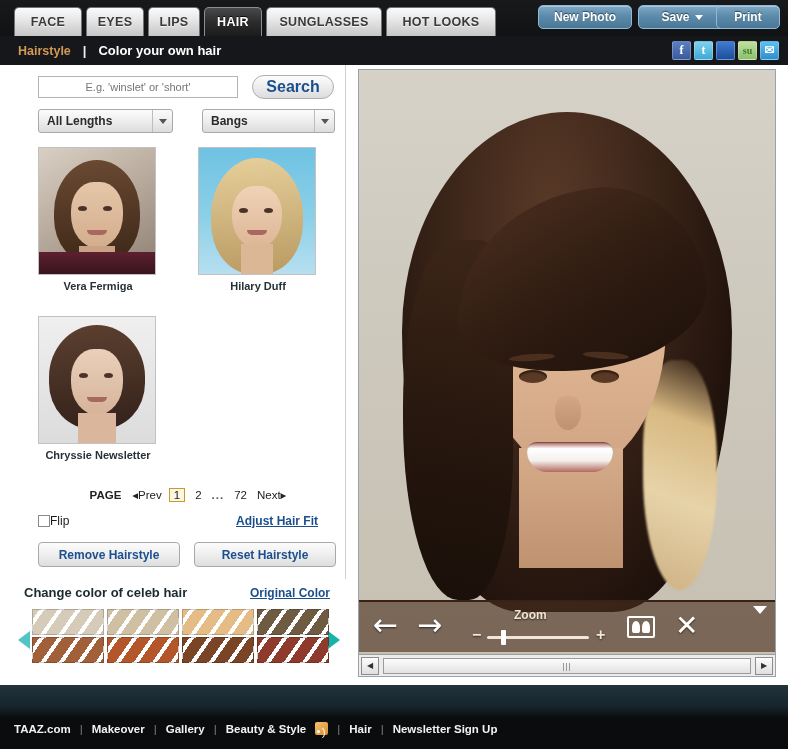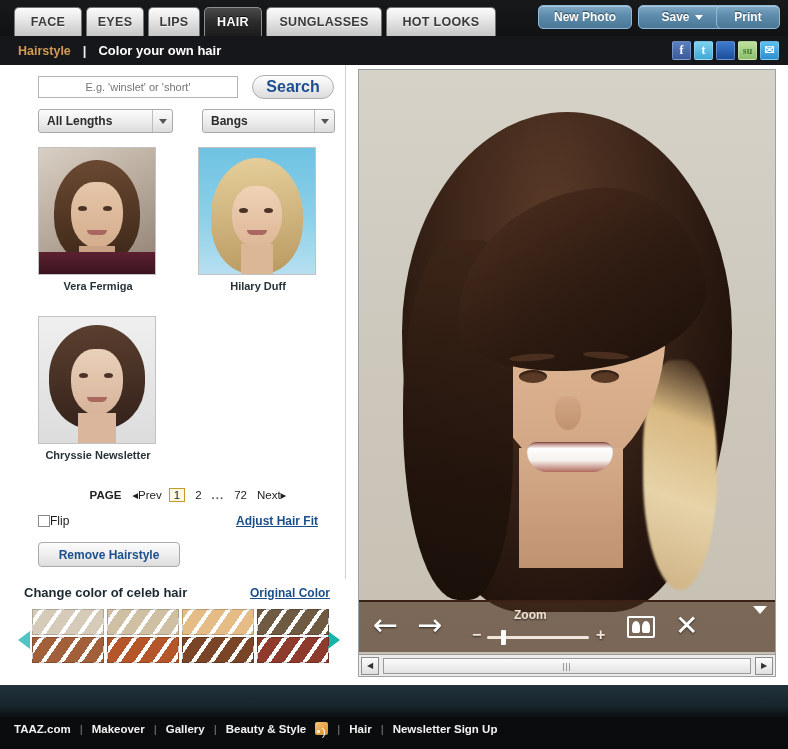--- a/index.html
+++ b/index.html
@@ -554,20 +554,23 @@
     </div>
 
     <div id="flip-wrap">
       <span id="flip-box"></span>
       <span id="flip-label">Flip</span>
     </div>
     <div id="adjust-link">Adjust Hair Fit</div>
 
     <div class="btn-act" id="btn-remove">
       <span>Remove Hairstyle</span>
+    </div>
+    <div class="btn-act" id="btn-reset">
+      <span>Reset Hairstyle</span>
     </div>
 
     <div id="color-section">
       <div id="color-title">Change color of celeb hair</div>
       <div id="original-color-link">Original Color</div>
 
       <div id="arrow-left" class="arrow-side"></div>
       <div id="arrow-right" class="arrow-side"></div>
 
       <div id="swatch-grid">

